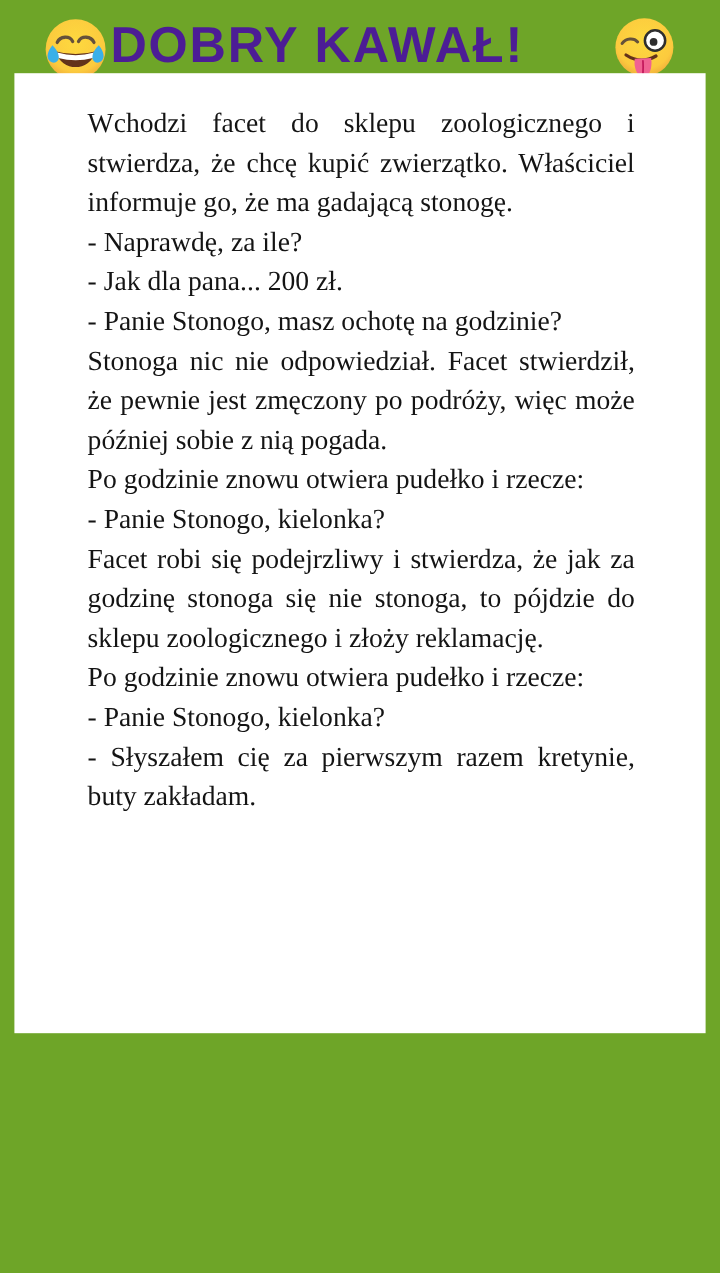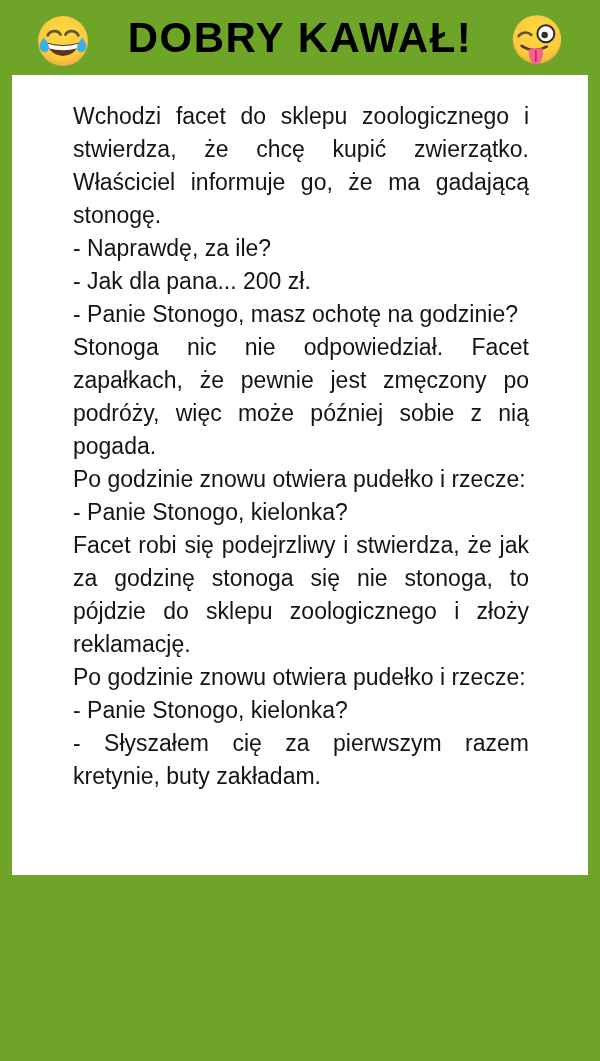--- a/index.html
+++ b/index.html
@@ -19,38 +19,39 @@
     box-sizing: border-box;
   }
   .emoji {
     width: 58px;
     height: 58px;
     flex: 0 0 auto;
     margin-top: 6px;
   }
   .title {
     flex: 1 1 auto;
-    text-align: center;
-    color: #000000;
+    text-align: left;
+    color: #4c1d95;
     font-size: 42px;
     font-weight: 700;
     letter-spacing: 1.5px;
     line-height: 75px;
     white-space: nowrap;
   }
   .card {
     position: absolute;
     left: 12px;
     right: 12px;
-    top: 75px;
+    top: 61px;
     height: 800px;
     background: #ffffff;
     box-sizing: border-box;
     padding: 25px 59px 0 61px;
     overflow: hidden;
+    font-family: Liberation Serif, serif;
   }
   .card p {
     margin: 0;
     color: #141414;
     font-size: 23px;
     line-height: 33px;
     text-align: justify;
   }
 </style>
 </head>
@@ -97,21 +98,21 @@
     </svg>
 
   </div>
 
   <div class="card">
     <div>
         <p>Wchodzi facet do sklepu zoologicznego i stwierdza, że chcę kupić zwierzątko. Właściciel informuje go, że ma gadającą stonogę.</p>
         <p>- Naprawdę, za ile?</p>
         <p>- Jak dla pana... 200 zł.</p>
         <p>- Panie Stonogo, masz ochotę na godzinie?</p>
-        <p>Stonoga nic nie odpowiedział. Facet zapałkach, że pewnie jest zmęczony po podróży, więc może później sobie z nią pogada.</p>
+        <p>Stonoga nic nie odpowiedział. Facet stwierdził, że pewnie jest zmęczony po podróży, więc może później sobie z nią pogada.</p>
         <p>Po godzinie znowu otwiera pudełko i rzecze:</p>
         <p>- Panie Stonogo, kielonka?</p>
         <p>Facet robi się podejrzliwy i stwierdza, że jak za godzinę stonoga się nie stonoga, to pójdzie do sklepu zoologicznego i złoży reklamację.</p>
         <p>Po godzinie znowu otwiera pudełko i rzecze:</p>
         <p>- Panie Stonogo, kielonka?</p>
         <p>- Słyszałem cię za pierwszym razem kretynie, buty zakładam.</p>
       </div>
   </div>
 
 </div>

